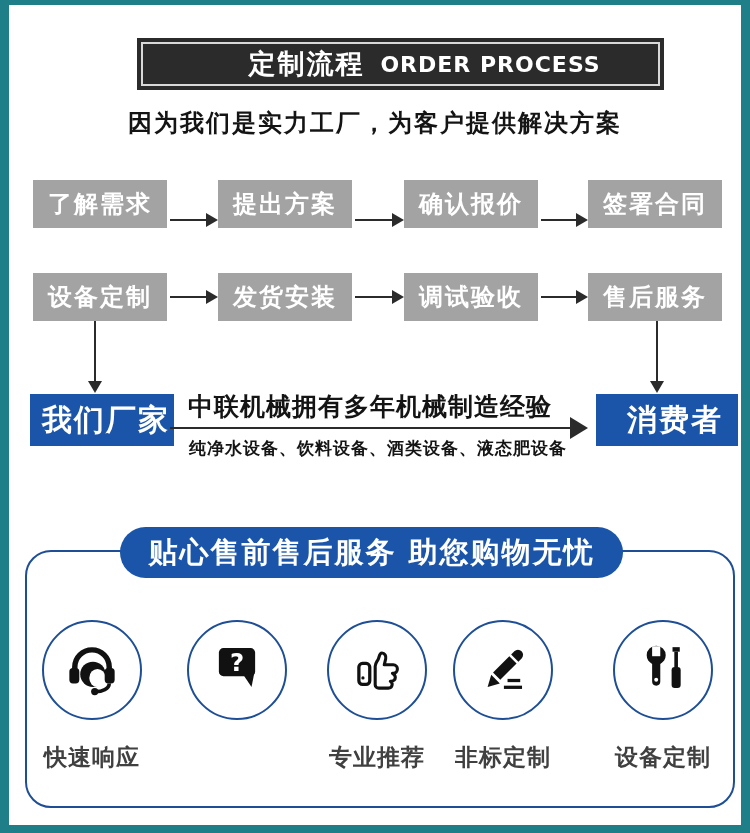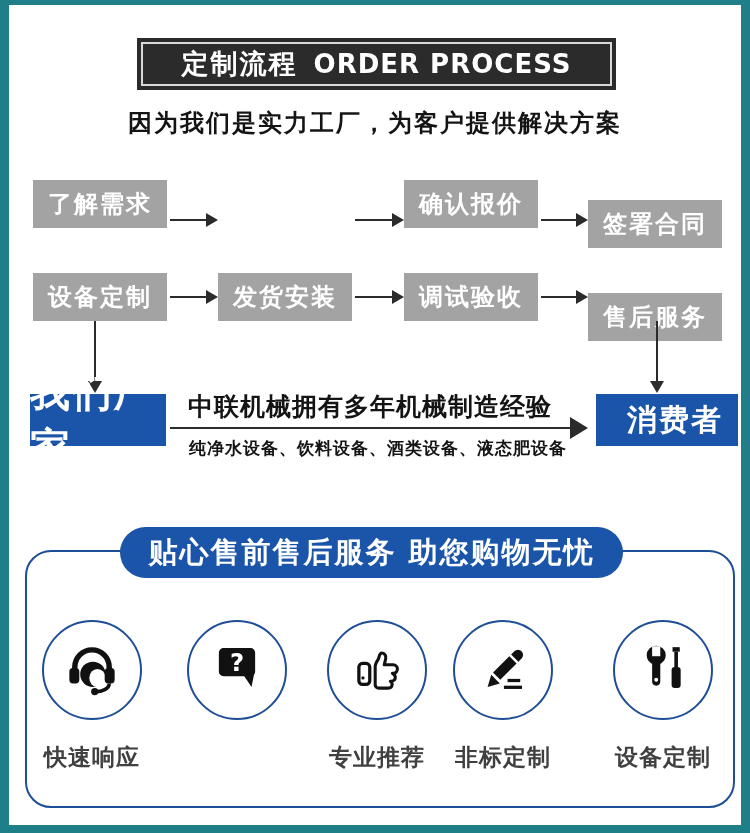--- a/index.html
+++ b/index.html
@@ -10,39 +10,39 @@
   
   .frame{position:absolute;background:#1f7f88;z-index:50;}
   .frame.top{left:0;top:0;width:750px;height:5px;}
   .frame.bottom{left:0;top:825px;width:750px;height:8px;}
   .frame.left{left:0;top:0;width:9px;height:833px;}
   .frame.right{left:741px;top:0;width:9px;height:833px;}
 
   
   .hdr{
     position:absolute;left:137px;top:38px;width:479px;height:52px;background:#2b2b2b;
-    display:flex;align-items:center;justify-content:center;gap:16px;
+    display:flex;align-items:center;justify-content:center;gap:16px;padding-left:48px;
   }
   .hdr .inner{position:absolute;left:4px;top:4px;right:4px;bottom:4px;border:2px solid #d9d9d9;}
   .hdr .zh{position:relative;color:#fff;font-size:27px;font-weight:bold;letter-spacing:2px;}
-  .hdr .en{position:relative;color:#fff;font-size:26px;font-weight:bold;letter-spacing:1px;}
+  .hdr .en{position:relative;color:#fff;font-size:22px;font-weight:bold;letter-spacing:1px;}
 
   .subtitle{
     position:absolute;left:0;top:107px;width:750px;text-align:center;
     font-size:24px;font-weight:bold;letter-spacing:2px;color:#141414;
   }
 
   
   .gbox{
     position:absolute;width:134px;height:48px;background:#a3a3a3;color:#fff;
     font-size:24px;font-weight:bold;letter-spacing:2px;
     display:flex;align-items:center;justify-content:center;
   }
   .r1{top:180px;} .r2{top:273px;}
-  .c1{left:33px;} .c2{left:218px;} .c3{left:404px;} .c4{left:588px;margin-top:20px;}
+  .c1{left:33px;} .c2{left:218px;} .c3{left:404px;} .c4{left:588px;}
 
   .harrow{position:absolute;height:2px;background:#2b2b2b;}
   .harrow::after{
     content:"";position:absolute;right:-12px;top:-6px;width:0;height:0;
     border-left:12px solid #2b2b2b;border-top:7px solid transparent;border-bottom:7px solid transparent;
   }
   .ha1{top:219px;} .ha2{top:296px;}
   .g1{left:170px;width:36px;} .g2{left:355px;width:37px;} .g3{left:541px;width:35px;}
 
   .varrow{position:absolute;width:2px;background:#2b2b2b;}
@@ -51,21 +51,21 @@
     border-top:12px solid #2b2b2b;border-left:7px solid transparent;border-right:7px solid transparent;
   }
   .v1{left:94px;top:321px;height:61px;}
   .v2{left:656px;top:321px;height:61px;}
 
   
   .bluebox{
     position:absolute;top:394px;height:52px;background:#1b55a9;color:#fff;font-weight:bold;
     display:flex;align-items:center;justify-content:center;letter-spacing:2px;
   }
-  .bb-left{left:30px;width:136px;font-size:40px;}
+  .bb-left{left:30px;width:136px;font-size:30px;padding-left:8px;}
   .bb-right{left:596px;width:126px;font-size:30px;padding-left:16px;}
   .mid-arrow{position:absolute;left:170px;top:427px;width:400px;height:2px;background:#2b2b2b;}
   .mid-arrow::after{
     content:"";position:absolute;right:-18px;top:-10px;width:0;height:0;
     border-left:18px solid #2b2b2b;border-top:11px solid transparent;border-bottom:11px solid transparent;
   }
   .mid-line1{
     position:absolute;left:170px;top:390px;width:400px;text-align:center;
     font-size:25px;font-weight:bold;letter-spacing:1px;color:#141414;
   }
@@ -104,20 +104,21 @@
 
   <div class="hdr">
     <div class="inner"></div>
     <span class="zh">定制流程</span>
     <span class="en">ORDER PROCESS</span>
   </div>
 
   <div class="subtitle">因为我们是实力工厂，为客户提供解决方案</div>
 
   <div class="gbox r1 c1">了解需求</div>
+  <div class="gbox r1 c2">提出方案</div>
   <div class="gbox r1 c3">确认报价</div>
   <div class="gbox r1 c4">签署合同</div>
   <div class="harrow ha1 g1"></div>
   <div class="harrow ha1 g2"></div>
   <div class="harrow ha1 g3"></div>
 
   <div class="gbox r2 c1">设备定制</div>
   <div class="gbox r2 c2">发货安装</div>
   <div class="gbox r2 c3">调试验收</div>
   <div class="gbox r2 c4">售后服务</div>

